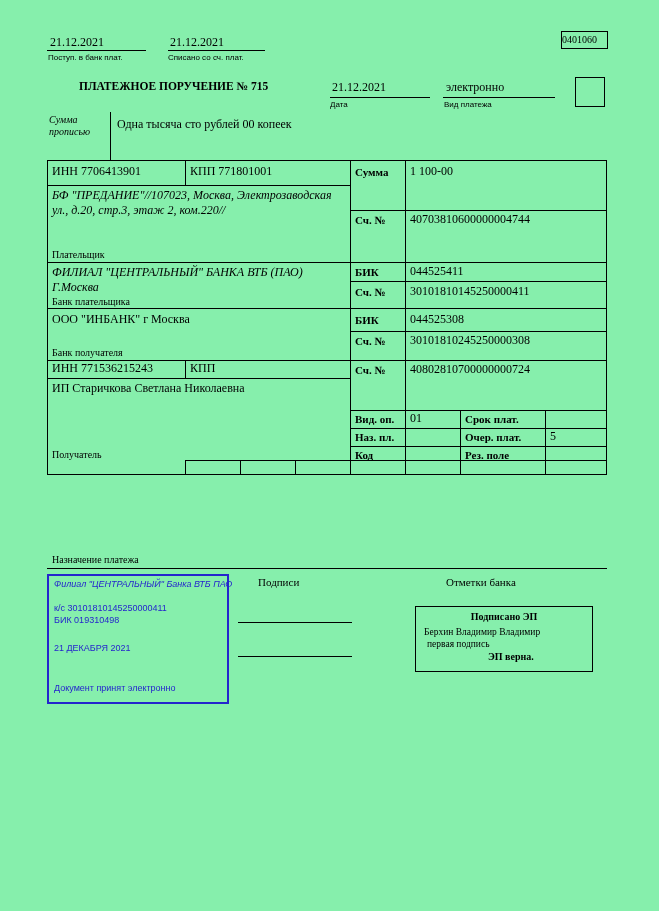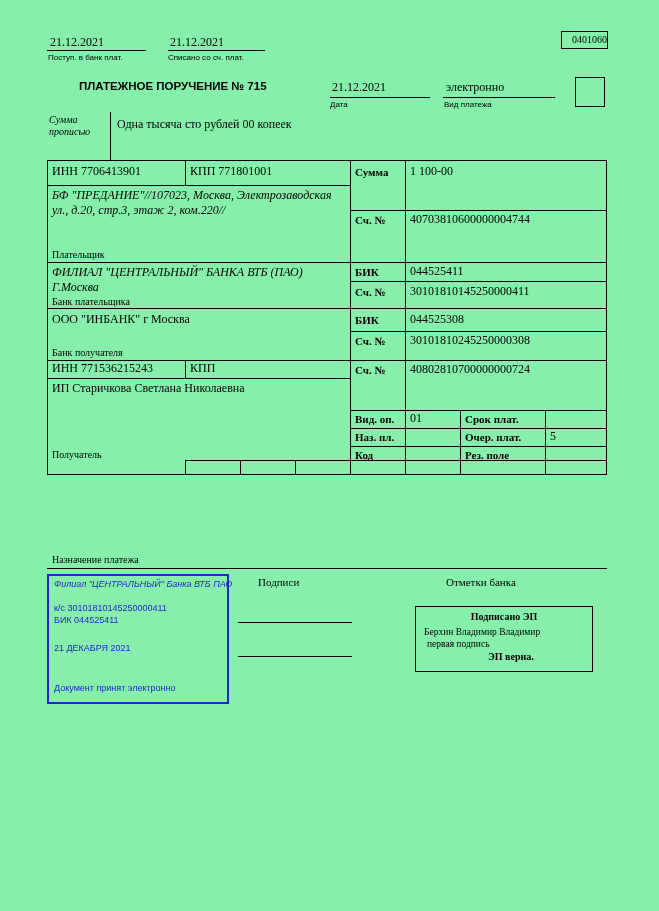--- a/index.html
+++ b/index.html
@@ -5,21 +5,21 @@
   html,body{margin:0;padding:0;background:#fff;}
   .page{position:relative;width:659px;height:911px;background:#86efac;
         font-family:"Liberation Serif",serif;color:#000;overflow:hidden;}
   .t{position:absolute;white-space:nowrap;line-height:1.15;}
   .w{white-space:normal;font-style:italic;}
   .s12{font-size:12px;}
   .s11{font-size:11px;font-weight:bold;}
   .s10{font-size:10px;}
   .s105{font-size:11px;}
   .lbs{font-family:"Liberation Sans",sans-serif;font-size:8px;}
-  .sans{font-family:Liberation Sans, sans-serif;padding-left:30px;}
+  .sans{font-family:Liberation Serif, serif;padding-left:30px;}
   .b{font-weight:bold;}
   .i{}
   .hl{position:absolute;height:1px;background:#000;}
   .vl{position:absolute;width:1px;background:#000;}
   .box{position:absolute;border:1px solid #000;box-sizing:border-box;}
   .stamp{position:absolute;left:47px;top:574px;width:182px;height:130px;
          border:2px solid #2525cd;box-sizing:border-box;color:#2525cd;
          font-family:"Liberation Sans",sans-serif;font-size:9px;}
   .stamp .st{position:absolute;white-space:nowrap;line-height:11px;}
   .epbox{position:absolute;left:415px;top:606px;width:178px;height:66px;
@@ -32,21 +32,21 @@
 
 <div class="page">
 
   <div class="t s12" style="left:50px;top:36px">21.12.2021</div>
   <div class="t s12" style="left:170px;top:36px">21.12.2021</div>
   <div class="hl" style="left:47px;top:50px;width:99px"></div>
   <div class="hl" style="left:168px;top:50px;width:97px"></div>
   <div class="t lbs" style="left:48px;top:53px">Поступ. в банк плат.</div>
   <div class="t lbs" style="left:168px;top:53px">Списано со сч. плат.</div>
 
-  <div class="box" style="left:561px;top:31px;width:47px;height:18px;text-align:right;font-size:10px;line-height:16px">
+  <div class="box" style="left:561px;top:31px;width:47px;height:18px;text-align:left;font-size:10px;line-height:16px">
     <span>0401060</span>
   </div>
 
   <div class="t sans b" style="left:49px;top:80px;font-size:11.5px">ПЛАТЕЖНОЕ ПОРУЧЕНИЕ № 715</div>
   <div class="t s12" style="left:332px;top:81px">21.12.2021</div>
   <div class="hl" style="left:330px;top:97px;width:100px"></div>
   <div class="t lbs" style="left:330px;top:100px">Дата</div>
   <div class="t s12" style="left:446px;top:81px">электронно</div>
   <div class="hl" style="left:443px;top:97px;width:112px"></div>
   <div class="t lbs" style="left:444px;top:100px">Вид платежа</div>
@@ -122,21 +122,21 @@
   <div class="t s12" style="left:550px;top:430px">5</div>
   <div class="t s11" style="left:355px;top:449px">Код</div>
   <div class="t s11" style="left:465px;top:449px">Рез. поле</div>
 
   <div class="t s10" style="left:52px;top:554px">Назначение платежа</div>
   <div class="hl" style="left:47px;top:568px;width:560px"></div>
 
   <div class="stamp">
     <div class="st w" style="left:5px;top:3px;width:168px">Филиал "ЦЕНТРАЛЬНЫЙ" Банка ВТБ ПАО</div>
     <div class="st" style="left:5px;top:27px">к/с 30101810145250000411</div>
-    <div class="st" style="left:5px;top:39px">БИК 044525411</div>
+    <div class="st" style="left:5px;top:39px">БИК 019310498</div>
     <div class="st" style="left:5px;top:67px">21 ДЕКАБРЯ 2021</div>
     <div class="st" style="left:5px;top:107px">Документ принят электронно</div>
   </div>
 
   <div class="t s105" style="left:258px;top:576px">Подписи</div>
   <div class="hl" style="left:238px;top:622px;width:114px"></div>
   <div class="hl" style="left:238px;top:656px;width:114px"></div>
 
   <div class="t s105" style="left:446px;top:576px">Отметки банка</div>
   <div class="epbox">

